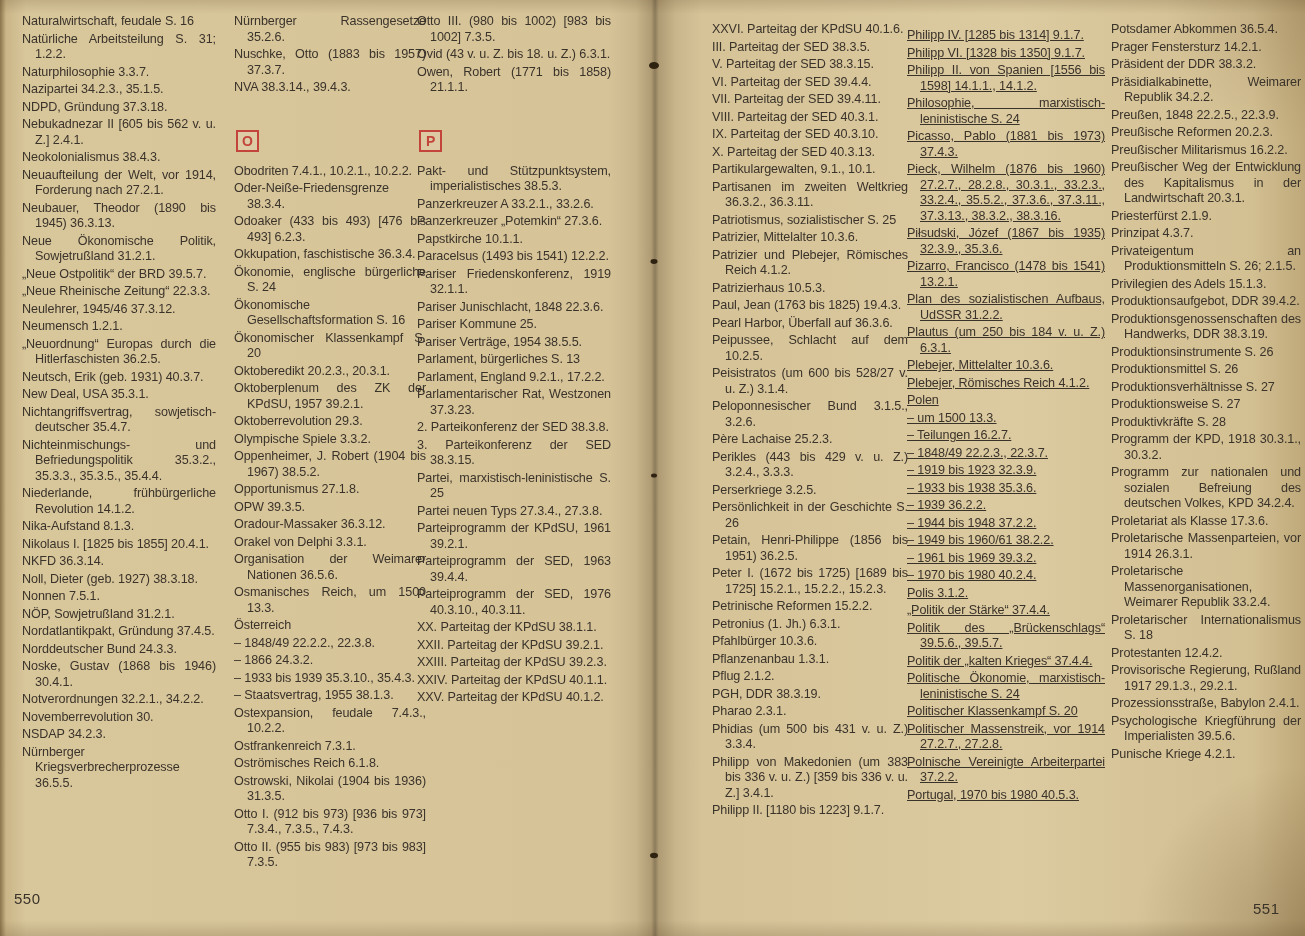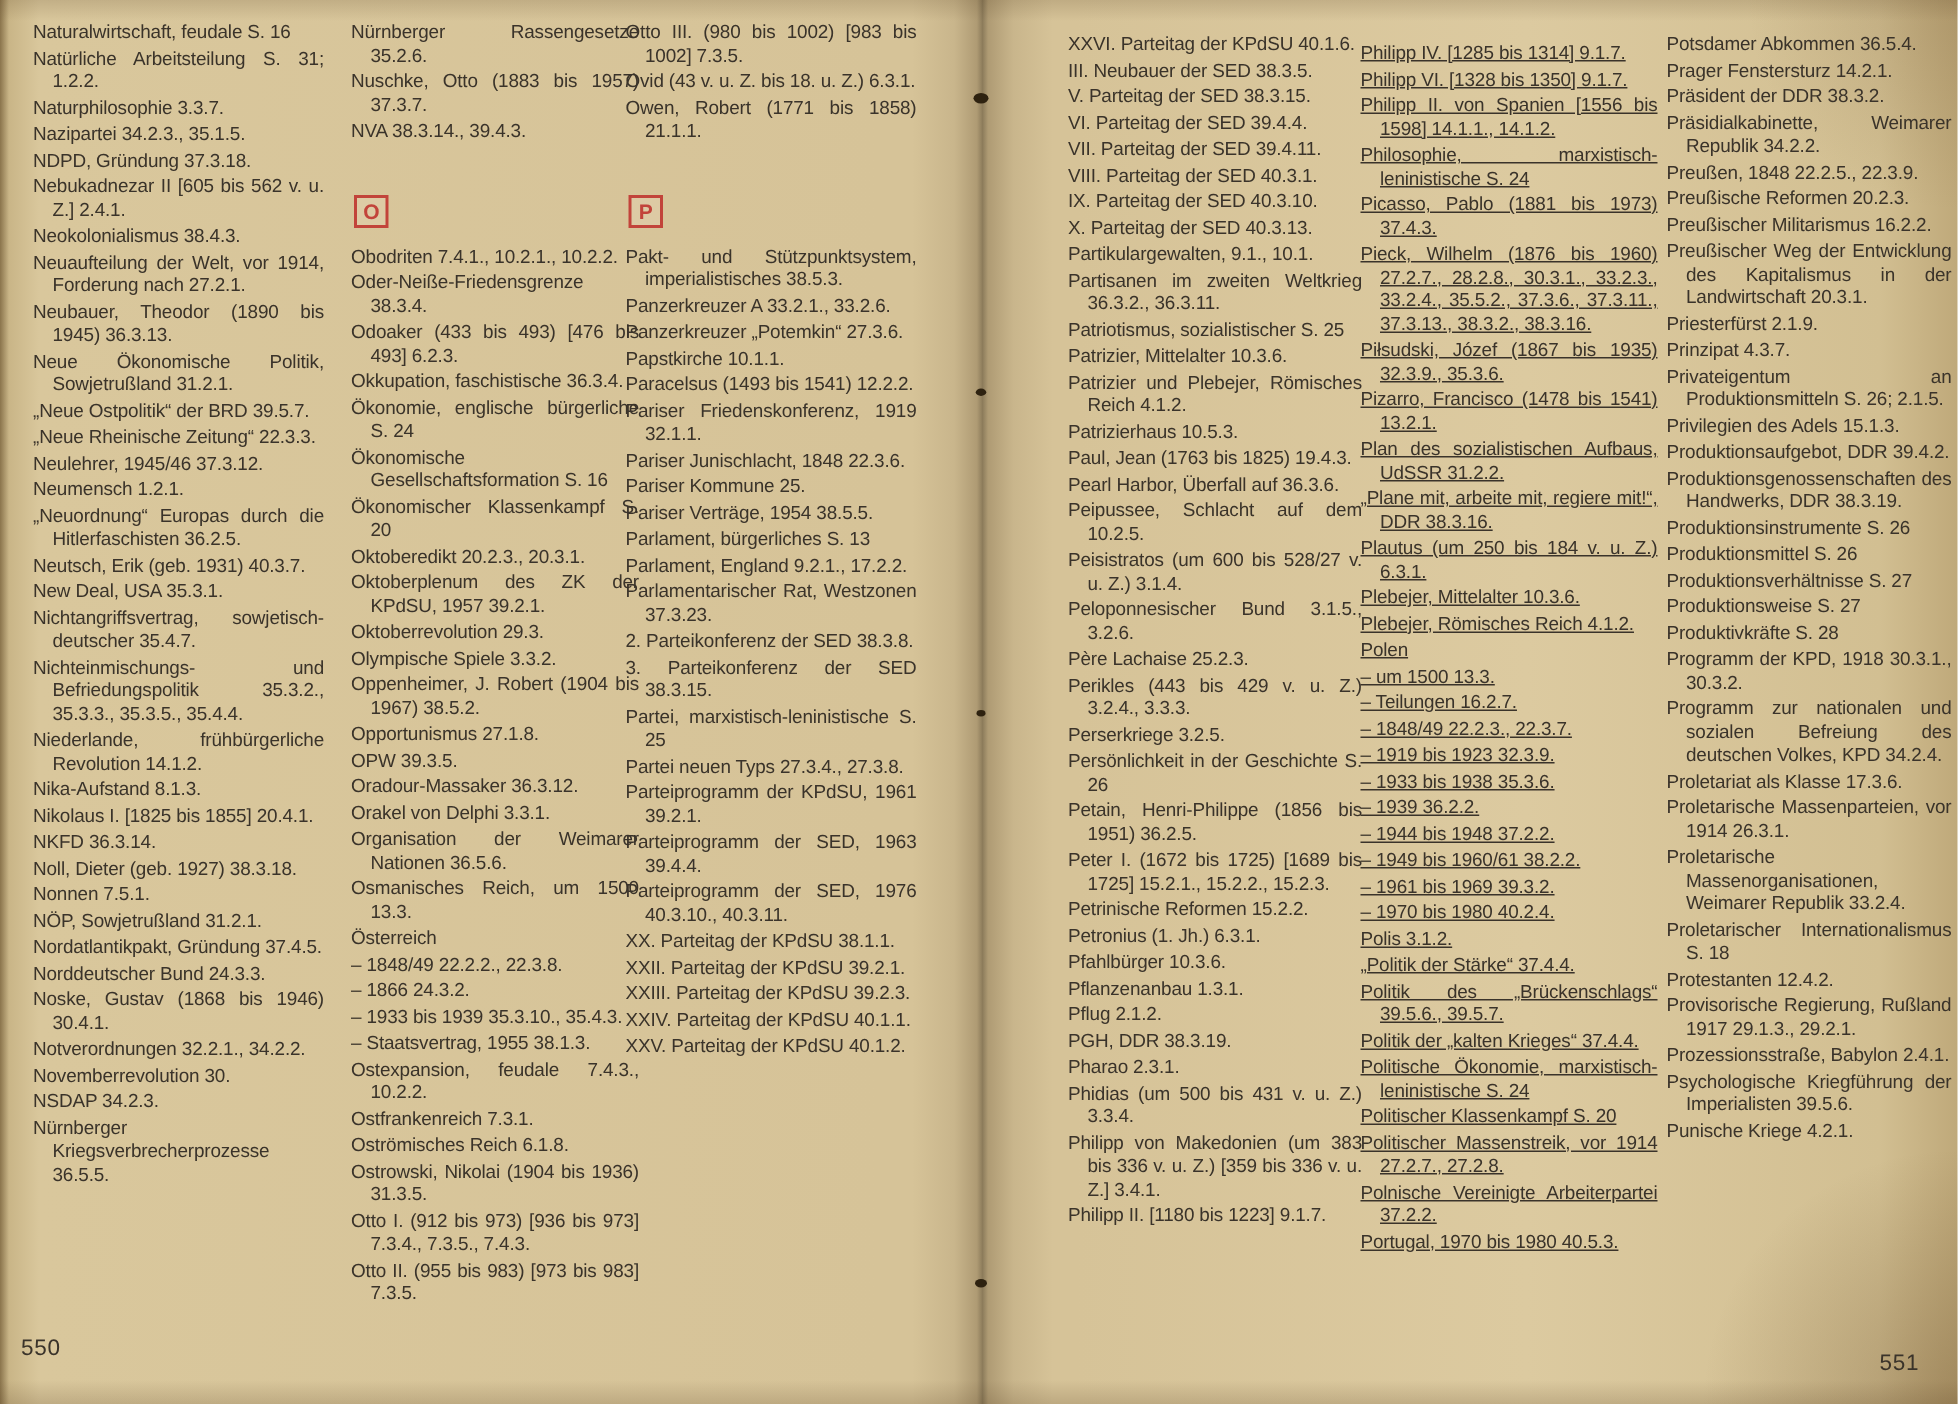--- a/index.html
+++ b/index.html
@@ -187,21 +187,21 @@
       <div class="entry">XXIII. Parteitag der KPdSU 39.2.3.</div>
       <div class="entry">XXIV. Parteitag der KPdSU 40.1.1.</div>
       <div class="entry">XXV. Parteitag der KPdSU 40.1.2.</div>
     </div>
   <div class="page-num">550</div>
 </div>
 
 <div class="page page-right">
   <div class="col col-1">
       <div class="entry">XXVI. Parteitag der KPdSU 40.1.6.</div>
-      <div class="entry">III. Neubauer der SED 38.3.5.</div>
+      <div class="entry">III. Parteitag der SED 38.3.5.</div>
       <div class="entry">V. Parteitag der SED 38.3.15.</div>
       <div class="entry">VI. Parteitag der SED 39.4.4.</div>
       <div class="entry">VII. Parteitag der SED 39.4.11.</div>
       <div class="entry">VIII. Parteitag der SED 40.3.1.</div>
       <div class="entry">IX. Parteitag der SED 40.3.10.</div>
       <div class="entry">X. Parteitag der SED 40.3.13.</div>
       <div class="entry">Partikulargewalten, 9.1., 10.1.</div>
       <div class="entry">Partisanen im zweiten Weltkrieg 36.3.2., 36.3.11.</div>
       <div class="entry">Patriotismus, sozialistischer S. 25</div>
       <div class="entry">Patrizier, Mittelalter 10.3.6.</div>
@@ -232,21 +232,20 @@
   <div class="col col-2">
       <div class="entry">Philipp IV. [1285 bis 1314] 9.1.7.</div>
       <div class="entry">Philipp VI. [1328 bis 1350] 9.1.7.</div>
       <div class="entry">Philipp II. von Spanien [1556 bis 1598] 14.1.1., 14.1.2.</div>
       <div class="entry">Philosophie, marxistisch-leninistische S. 24</div>
       <div class="entry">Picasso, Pablo (1881 bis 1973) 37.4.3.</div>
       <div class="entry">Pieck, Wilhelm (1876 bis 1960) 27.2.7., 28.2.8., 30.3.1., 33.2.3., 33.2.4., 35.5.2., 37.3.6., 37.3.11., 37.3.13., 38.3.2., 38.3.16.</div>
       <div class="entry">Piłsudski, Józef (1867 bis 1935) 32.3.9., 35.3.6.</div>
       <div class="entry">Pizarro, Francisco (1478 bis 1541) 13.2.1.</div>
       <div class="entry">Plan des sozialistischen Aufbaus, UdSSR 31.2.2.</div>
-      <div class="entry">„Plane mit, arbeite mit, regiere mit!“, DDR 38.3.16.</div>
       <div class="entry">Plautus (um 250 bis 184 v. u. Z.) 6.3.1.</div>
       <div class="entry">Plebejer, Mittelalter 10.3.6.</div>
       <div class="entry">Plebejer, Römisches Reich 4.1.2.</div>
       <div class="entry">Polen</div>
       <div class="entry">– um 1500 13.3.</div>
       <div class="entry">– Teilungen 16.2.7.</div>
       <div class="entry">– 1848/49 22.2.3., 22.3.7.</div>
       <div class="entry">– 1919 bis 1923 32.3.9.</div>
       <div class="entry">– 1933 bis 1938 35.3.6.</div>
       <div class="entry">– 1939 36.2.2.</div>

